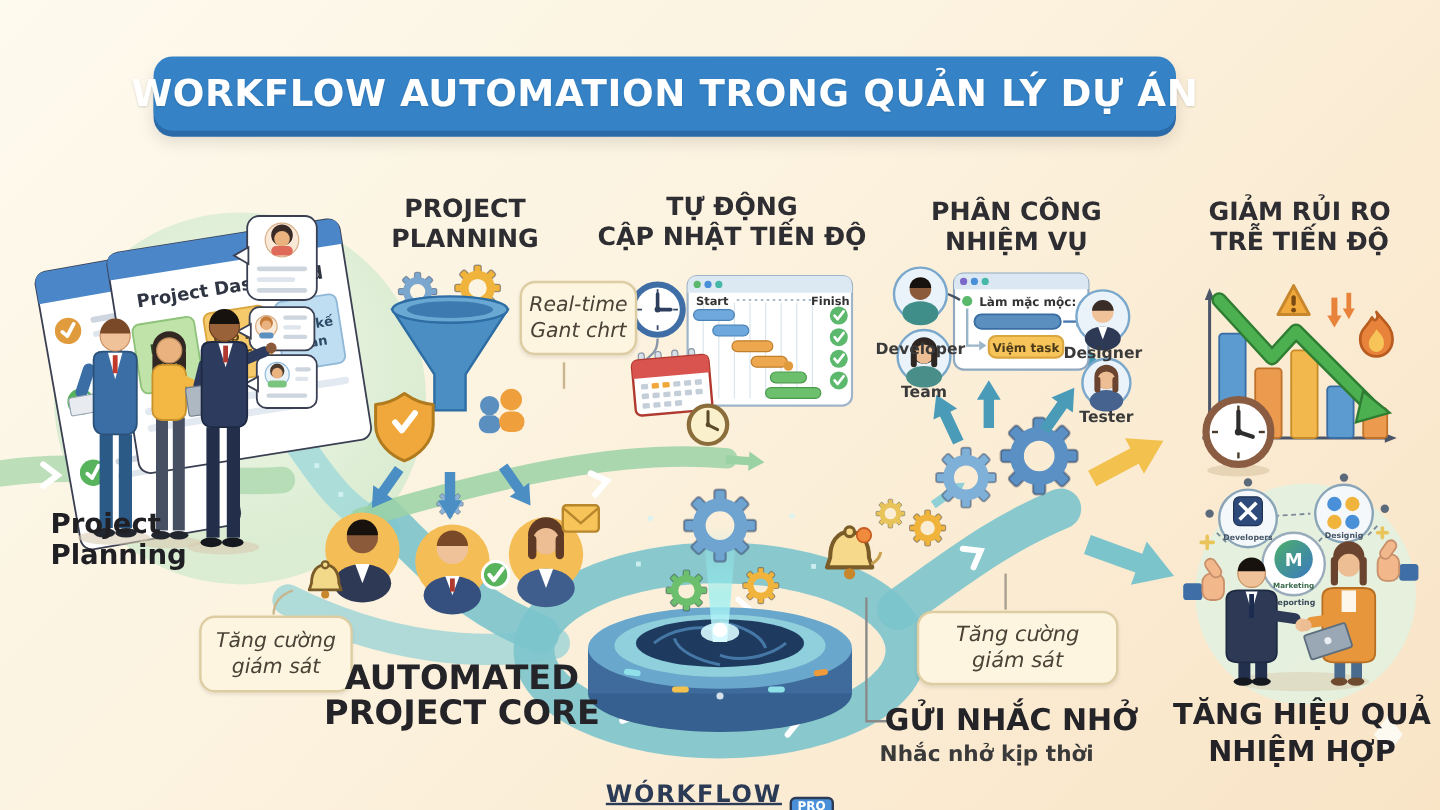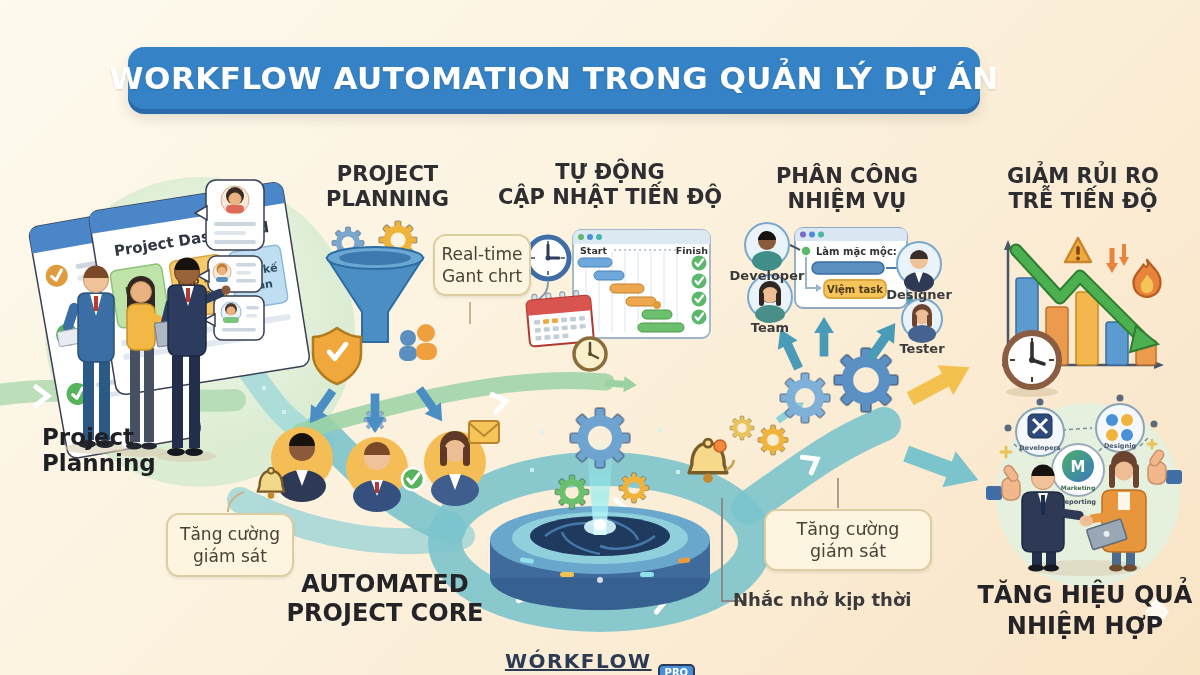--- a/index.html
+++ b/index.html
@@ -9,21 +9,21 @@
   .abs{position:absolute;}
   svg text{font-family:"DejaVu Sans",sans-serif;}
   .banner{left:128px;top:47px;width:852px;height:62px;background:#3583c6;
     border-radius:16px;box-shadow:0 5px 0 #2a6aa8,0 9px 14px rgba(0,0,0,.12);
     display:flex;align-items:center;justify-content:center;}
   .banner span{color:#fff;font-weight:800;font-size:31px;letter-spacing:.5px;
     text-shadow:0 1px 2px rgba(0,0,0,.15);white-space:nowrap;}
   .h-col{font-weight:800;font-size:21px;line-height:25px;text-align:center;color:#2d2d32;}
   .callout{background:#fdf5e0;border:2px solid #ddcda2;border-radius:13px;
     text-align:center;color:#4a4236;box-shadow:0 2px 3px rgba(0,0,0,.08);
-    display:flex;flex-direction:column;justify-content:center;}
+    display:flex;flex-direction:column;justify-content:center;font-style:italic;}
   .callout div{line-height:22px;}
   .big-label{font-weight:800;text-align:center;color:#232328;}
   .cap{font-weight:800;font-size:23px;color:#1f1f24;}
   .sub-label{font-weight:700;font-size:18px;color:#3a3a3a;}
   .av-label{position:absolute;font-size:13px;font-weight:600;color:#3a3a3a;text-align:center;}
   .logo{left:480px;top:640px;width:240px;display:flex;align-items:center;justify-content:center;gap:6px;}
   .logo .brand{font-size:20px;font-weight:800;letter-spacing:1.5px;color:#2b3a55;text-decoration:underline;}
   .logo .badge{background:#4a90d9;border:2px solid #2b3a55;color:#fff;font-size:10px;
     font-weight:800;padding:1px 5px;border-radius:5px;margin-top:24px;}
 </style>
@@ -613,31 +613,32 @@
   </div>
   <div class="abs callout" style="left:166px;top:513px;width:124px;height:60px;font-size:17px">
     <div>Tăng cường</div>
     <div>giám sát</div>
   </div>
   <div class="abs callout" style="left:764px;top:509px;width:164px;height:58px;font-size:17.5px">
     <div>Tăng cường</div>
     <div>giám sát</div>
   </div>
 
-  <div class="abs av-label" style="left:728px;top:268px;width:78px">Developer</div>
+  <div class="abs av-label" style="left:728px;top:284px;width:78px">Developer</div>
   <div class="abs av-label" style="left:742px;top:320px;width:56px">Team</div>
   <div class="abs av-label" style="left:884px;top:287px;width:70px">Designer</div>
   <div class="abs av-label" style="left:894px;top:341px;width:56px">Tester</div>
 
-  <div class="abs big-label" style="left:265px;top:570px;width:240px;font-size:24px;line-height:29px">
+  <div class="abs big-label" style="left:265px;top:550px;width:240px;font-size:28px;line-height:29px">
     <div>AUTOMATED</div>
     <div>PROJECT CORE</div>
   </div>
 
   <div class="abs" style="left:733px;top:585px;width:220px">
+    <div class="big-label" style="font-size:25px">GỬI NHẮC NHỞ</div>
     <div class="sub-label" style="margin-top:4px">Nhắc nhở kịp thời</div>
   </div>
 
   <div class="abs big-label" style="left:975px;top:580px;width:220px;font-size:24px;line-height:31px">
     <div>TĂNG HIỆU QUẢ</div>
     <div>NHIỆM HỢP</div>
   </div>
 
   <div class="abs logo">
     <span class="brand">WÓRKFLOW</span>

